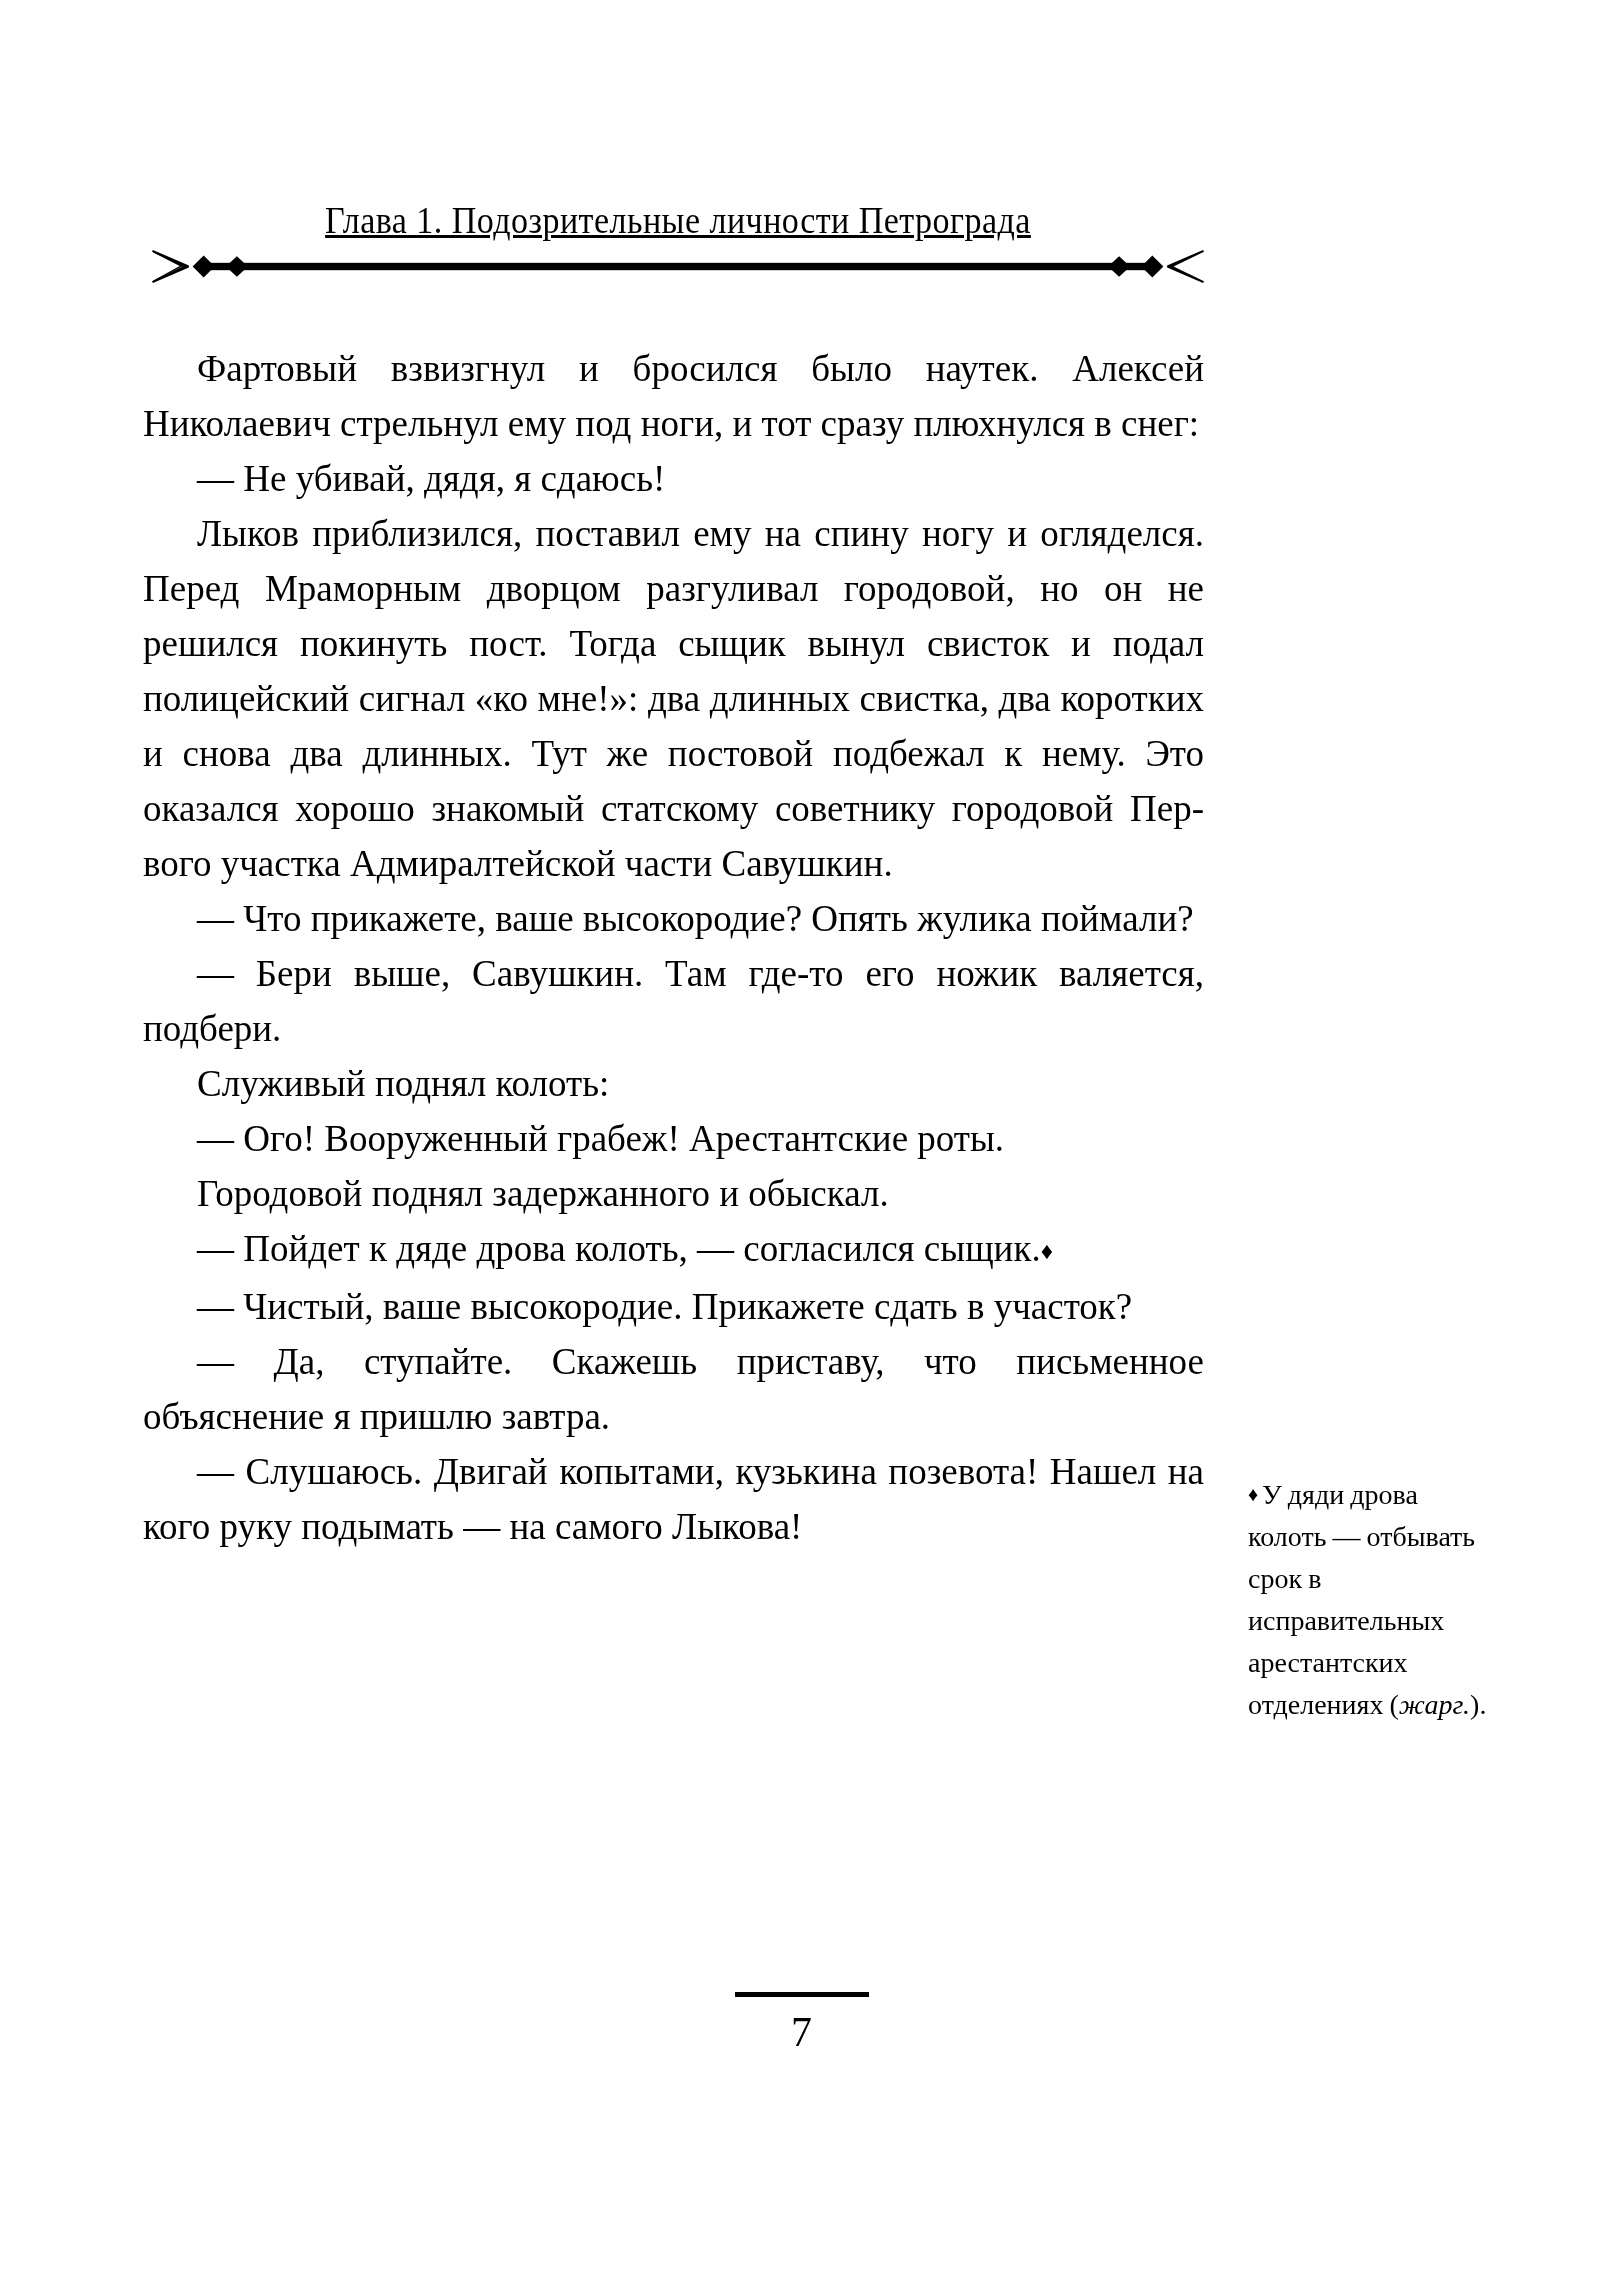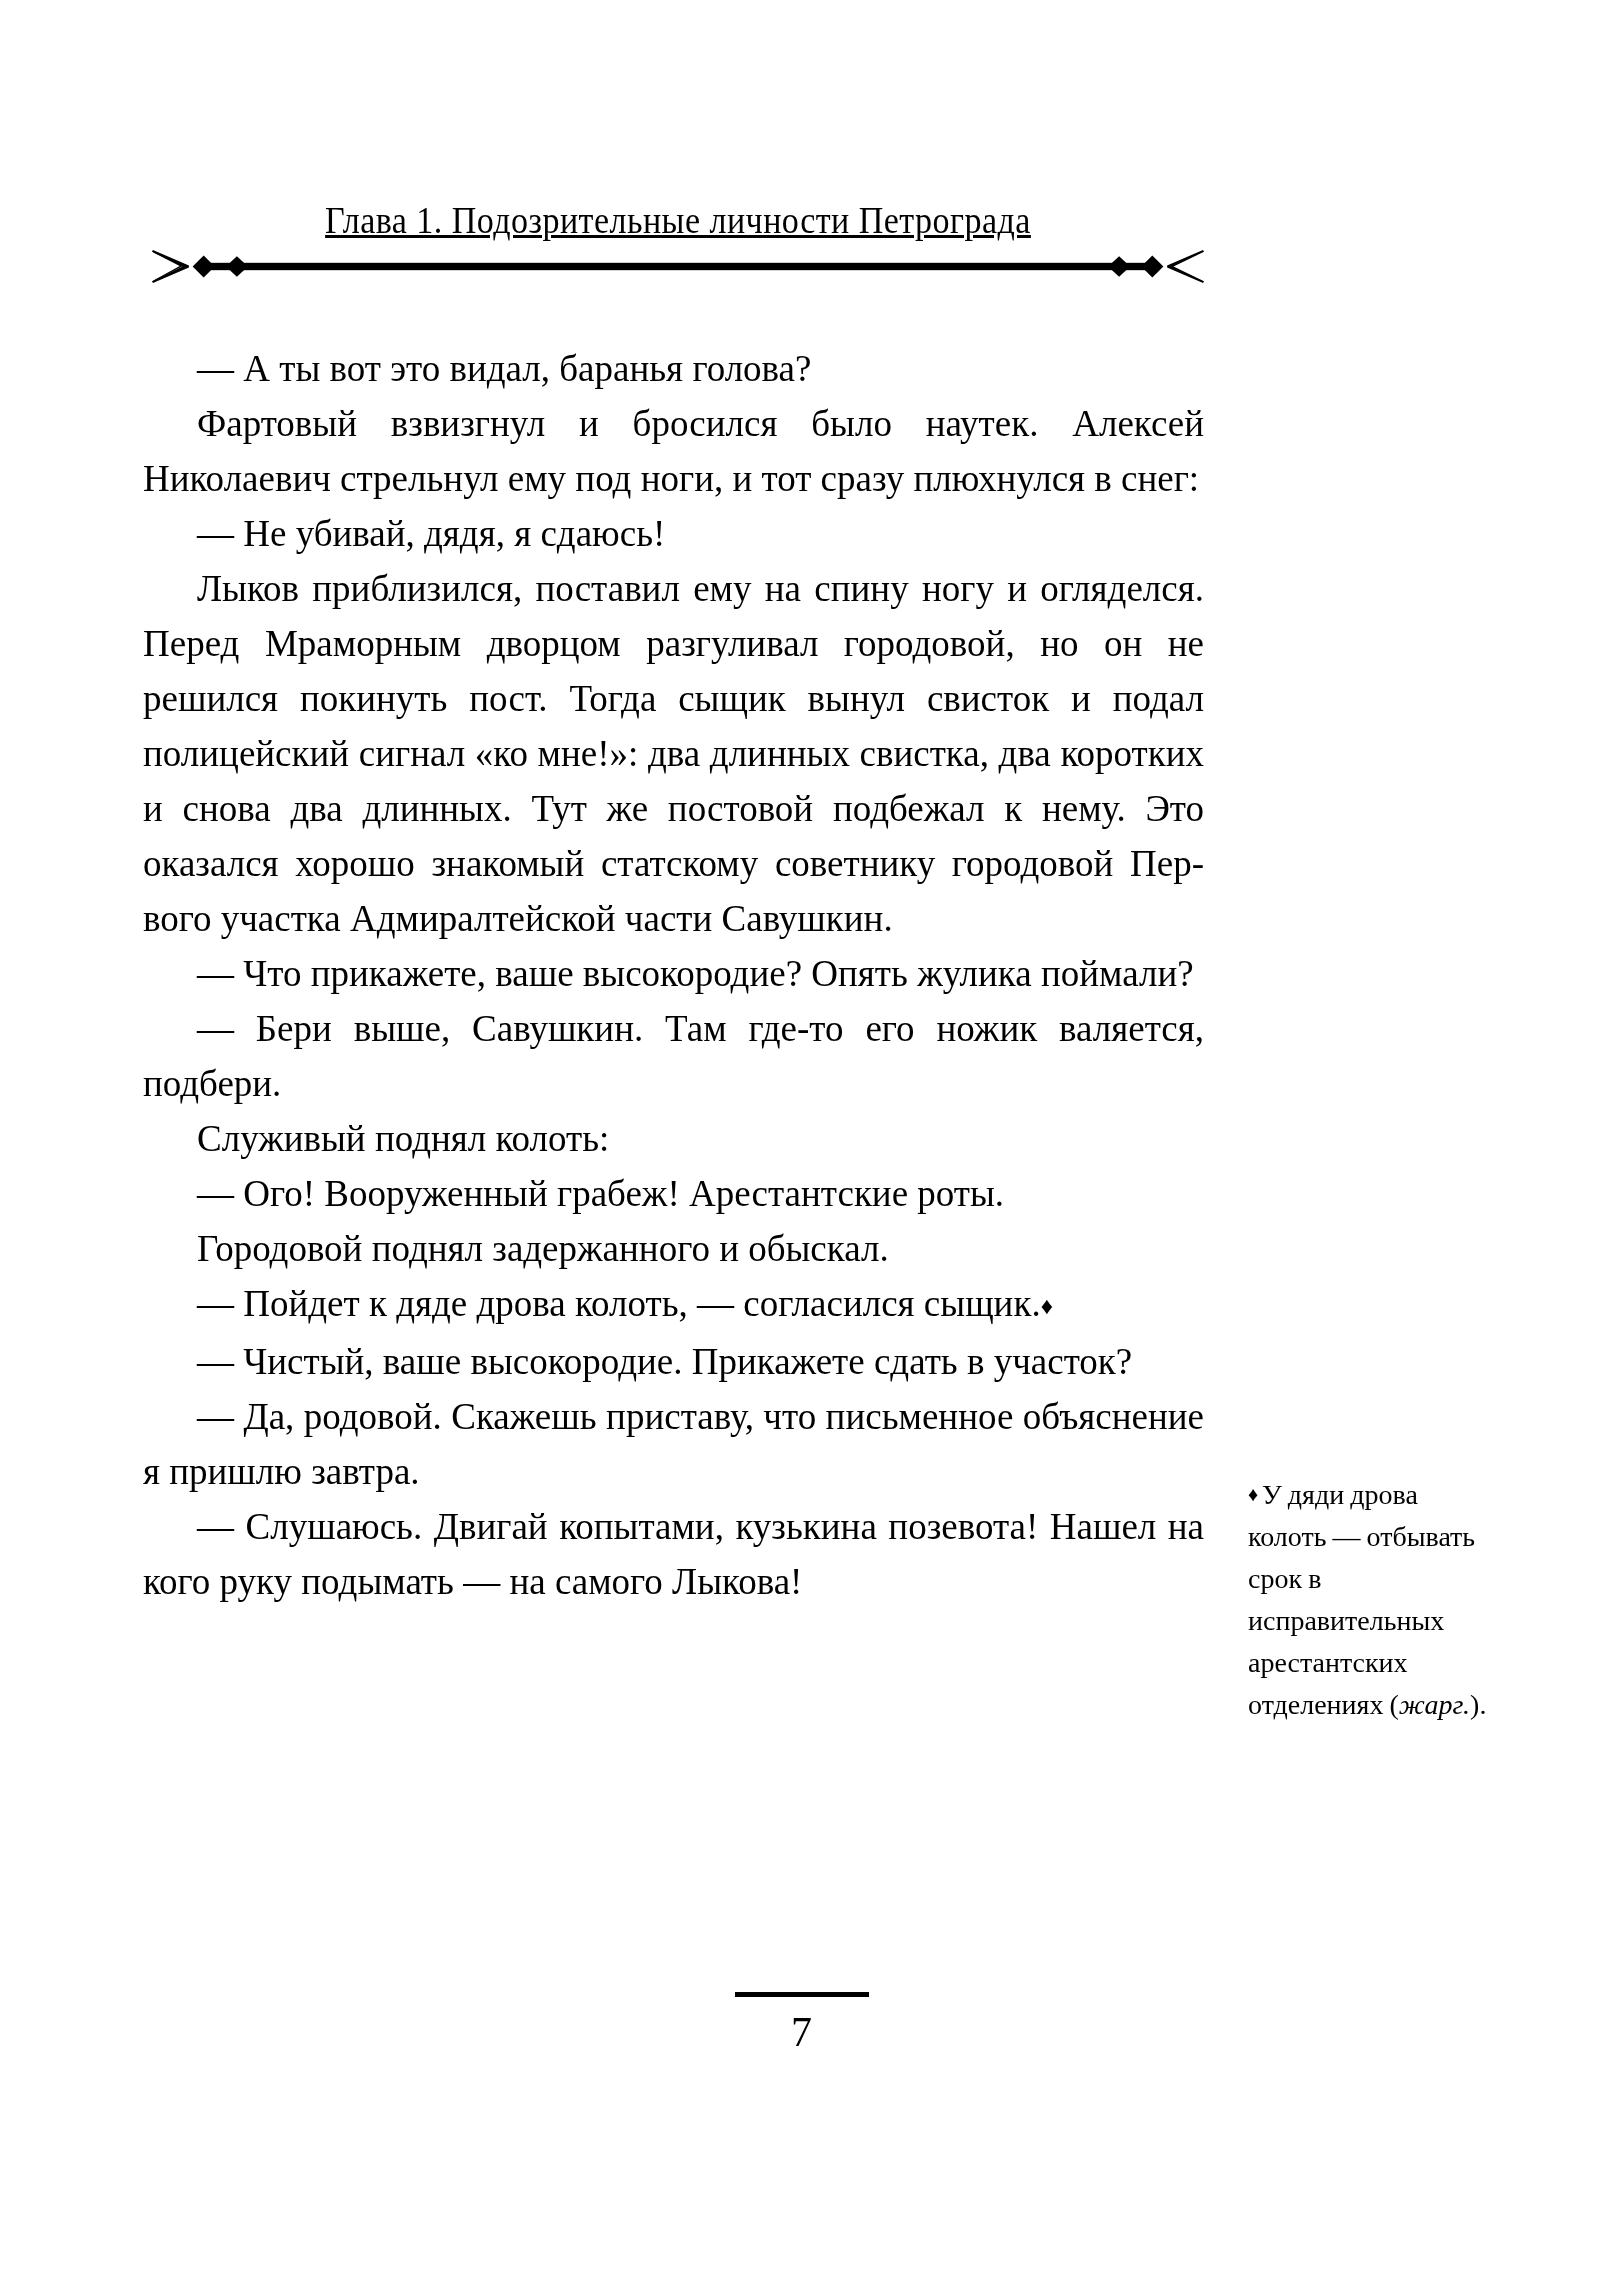--- a/index.html
+++ b/index.html
@@ -138,32 +138,31 @@
 
       <polygon points="1036,19 1048,8 1060,19 1048,30" fill="#000"></polygon>
 
       <polygon points="1072,19 1084,7 1096,19 1084,31" fill="#000"></polygon>
 
       <path d="M1139,1 L1100,18 L1100,20 L1139,37 L1140,35 L1107,19 L1140,3 Z" fill="#000"></path>
     </svg>
   </div>
 
   <div class="text-column">
-    <p>— А ты вот это видал, баранья голова?</p>
     <p>Фартовый взвизгнул и бросился было наутек. Алек­сей Николаевич стрельнул ему под ноги, и тот сразу плюхнулся в снег:</p>
     <p>— Не убивай, дядя, я сдаюсь!</p>
     <p>Лыков приблизился, поставил ему на спину ногу и огляделся. Перед Мраморным дворцом разгуливал го­родовой, но он не решился покинуть пост. Тогда сыщик вынул свисток и подал полицейский сигнал «ко мне!»: два длинных свистка, два коротких и снова два длин­ных. Тут же постовой подбежал к нему. Это оказался хорошо знакомый статскому советнику городовой Пер­вого участка Адмиралтейской части Савушкин.</p>
     <p>— Что прикажете, ваше высокородие? Опять жули­ка поймали?</p>
     <p>— Бери выше, Савушкин. Там где-то его ножик ва­ляется, подбери.</p>
     <p>Служивый поднял колоть:</p>
     <p>— Ого! Вооруженный грабеж! Арестантские роты.</p>
     <p>Городовой поднял задержанного и обыскал.</p>
     <p><span>— Пойдет к дяде дрова колоть, — согласился сыщик.</span><span class="fn-marker">♦</span></p>
     <p>— Чистый, ваше высокородие. Прикажете сдать в участок?</p>
-    <p>— Да, родовой. Скажешь приставу, что письмен­ное объяснение я пришлю завтра.</p>
+    <p>— Да, ступайте. Скажешь приставу, что письмен­ное объяснение я пришлю завтра.</p>
     <p>— Слушаюсь. Двигай копытами, кузькина позевота! Нашел на кого руку подымать — на самого Лыкова!</p>
   </div>
 
   <div class="margin-note"><span class="note-bullet">♦</span><span>У дяди дрова колоть — отбывать срок в исправительных арестантских отделениях (</span><span class="note-italic">жарг.</span><span>).</span></div>
 
   <div class="folio">
     <div class="folio-rule"></div>
     <div class="folio-number">7</div>
   </div>
 

